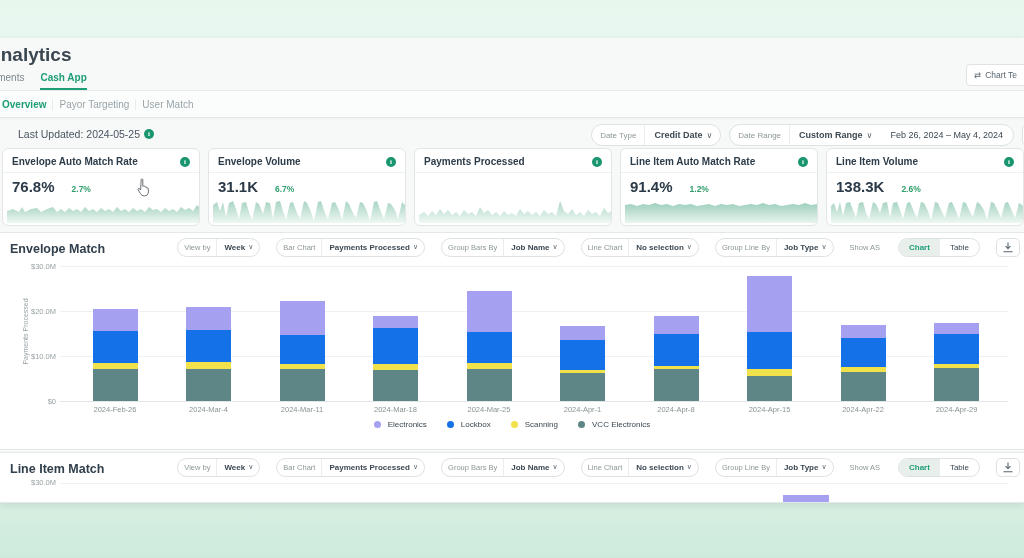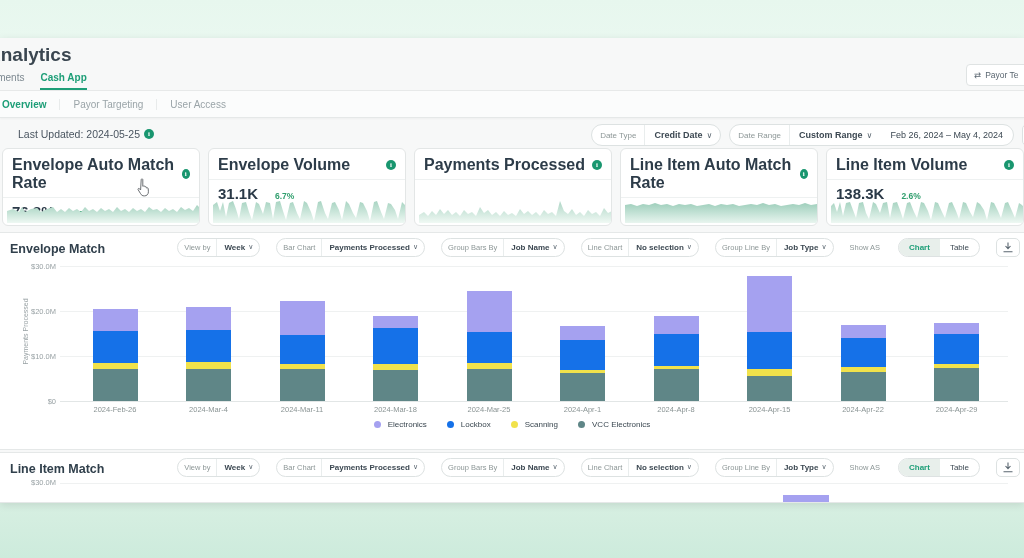--- a/index.html
+++ b/index.html
@@ -15,21 +15,21 @@
   .switch-btn { position:absolute; left:966px; top:26px; width:84px; height:22px; background:#fff;
     border:1px solid #dfe3e3; border-radius:4px; font-size:8.5px; color:#5a6670;
     display:flex; align-items:center; gap:4px; padding:0 7px; }
   .tabs { position:absolute; left:-20px; top:34px; display:flex; gap:16px; font-size:10px; }
   .tab { color:#7c8890; padding-bottom:5px; }
   .tab.active { color:#1d9e77; font-weight:bold; border-bottom:2px solid #1d9e77; }
   .hdr-divider { position:absolute; left:0; top:52px; width:1024px; height:1px; background:#e7e9e9; }
   .subnav { position:absolute; left:0; top:53px; width:1024px; height:27px; background:#fbfcfc;
     display:flex; align-items:center; font-size:10px; border-bottom:1px solid #e5e8e8;
     box-shadow:0 1px 2px rgba(0,0,0,.04); }
-  .subnav-item { padding:0 13px; color:#9aa4a8; border-right:1px solid #e8ebeb; }
+  .subnav-item { padding:0 6px; color:#9aa4a8; border-right:1px solid #e8ebeb; }
   .subnav-item:last-child { border-right:none; }
   .subnav-item.active { color:#1d9e77; font-weight:bold; padding-left:2px; }
 
   
   .toolbar { position:absolute; left:0; top:84px; width:1024px; height:26px;margin-left:16px; }
   .last-updated { position:absolute; left:2px; top:6px; font-size:10.5px; color:#4a5560;
     display:flex; align-items:center; gap:4px; }
   .info-dot { display:inline-flex; width:10px; height:10px; border-radius:50%; background:#19966f;
     color:#fff; font-size:7px; align-items:center; justify-content:center; font-weight:bold;
     font-family:"Liberation Serif", serif; }
@@ -43,21 +43,21 @@
   .pdates { padding:0 10px; color:#3c4852; font-size:9px; white-space:nowrap; }
   .icon-btn { width:26px; height:22px; background:#fff; border:1px solid #dde2e2; border-radius:5px;
     display:flex; align-items:center; justify-content:center; flex:none; }
 
   
   .kpi-row { position:absolute; left:2px; top:110px; display:flex; gap:8px; }
   .kpi-card { width:198px; height:78px; background:#fff; border:1px solid #e3e6e6; border-radius:6px;
     position:relative; overflow:hidden; }
   .kpi-head { display:flex; justify-content:space-between; align-items:center; padding:7px 9px 5px 9px;
     border-bottom:1px solid #eef1f1; }
-  .kpi-title { font-size:16px; font-weight:bold; color:#2d3c49; }
+  .kpi-title { font-size:10px; font-weight:bold; color:#2d3c49; }
   .kpi-value-row { display:flex; align-items:baseline; gap:17px; padding:5px 9px 0 9px; }
   .kpi-value { font-size:15px; font-weight:bold; color:#2a3947; }
   .kpi-delta { font-size:8.5px; font-weight:bold; color:#2f9e6d; }
   .spark { position:absolute; left:4px; right:4px; bottom:2px; height:26px; }
 
   
   .panel { position:absolute; left:0; width:1024px; background:#fff; border-top:1px solid #e5e8e8;
     border-bottom:1px solid #e5e8e8; }
   .panel-env { top:194px; height:218px; }
   .panel-line { top:414px; height:51px; overflow:hidden; }
@@ -93,31 +93,31 @@
   .cursor { position:absolute; left:135px; top:178px; z-index:50; }
 </style>
 </head>
 <body>
 
 <div class="window">
 
   <div class="page-title">Analytics</div>
   <div class="switch-btn">
     <span>⇄</span>
-    <span>Payor Te</span>
+    <span>Chart Te</span>
   </div>
   <div class="tabs">
     <div class="tab">Payments</div>
     <div class="tab active">Cash App</div>
   </div>
   <div class="hdr-divider"></div>
   <div class="subnav">
     <div class="subnav-item active">Overview</div>
     <div class="subnav-item">Payor Targeting</div>
-    <div class="subnav-item">User Access</div>
+    <div class="subnav-item">User Match</div>
   </div>
 
   <div class="toolbar">
     <div class="last-updated">
       <span>Last Updated: 2024-05-25</span>
       <span class="info-dot">i</span>
     </div>
     <div class="filters">
       <div class="pill">
         <span class="plabel">Date Type</span>

